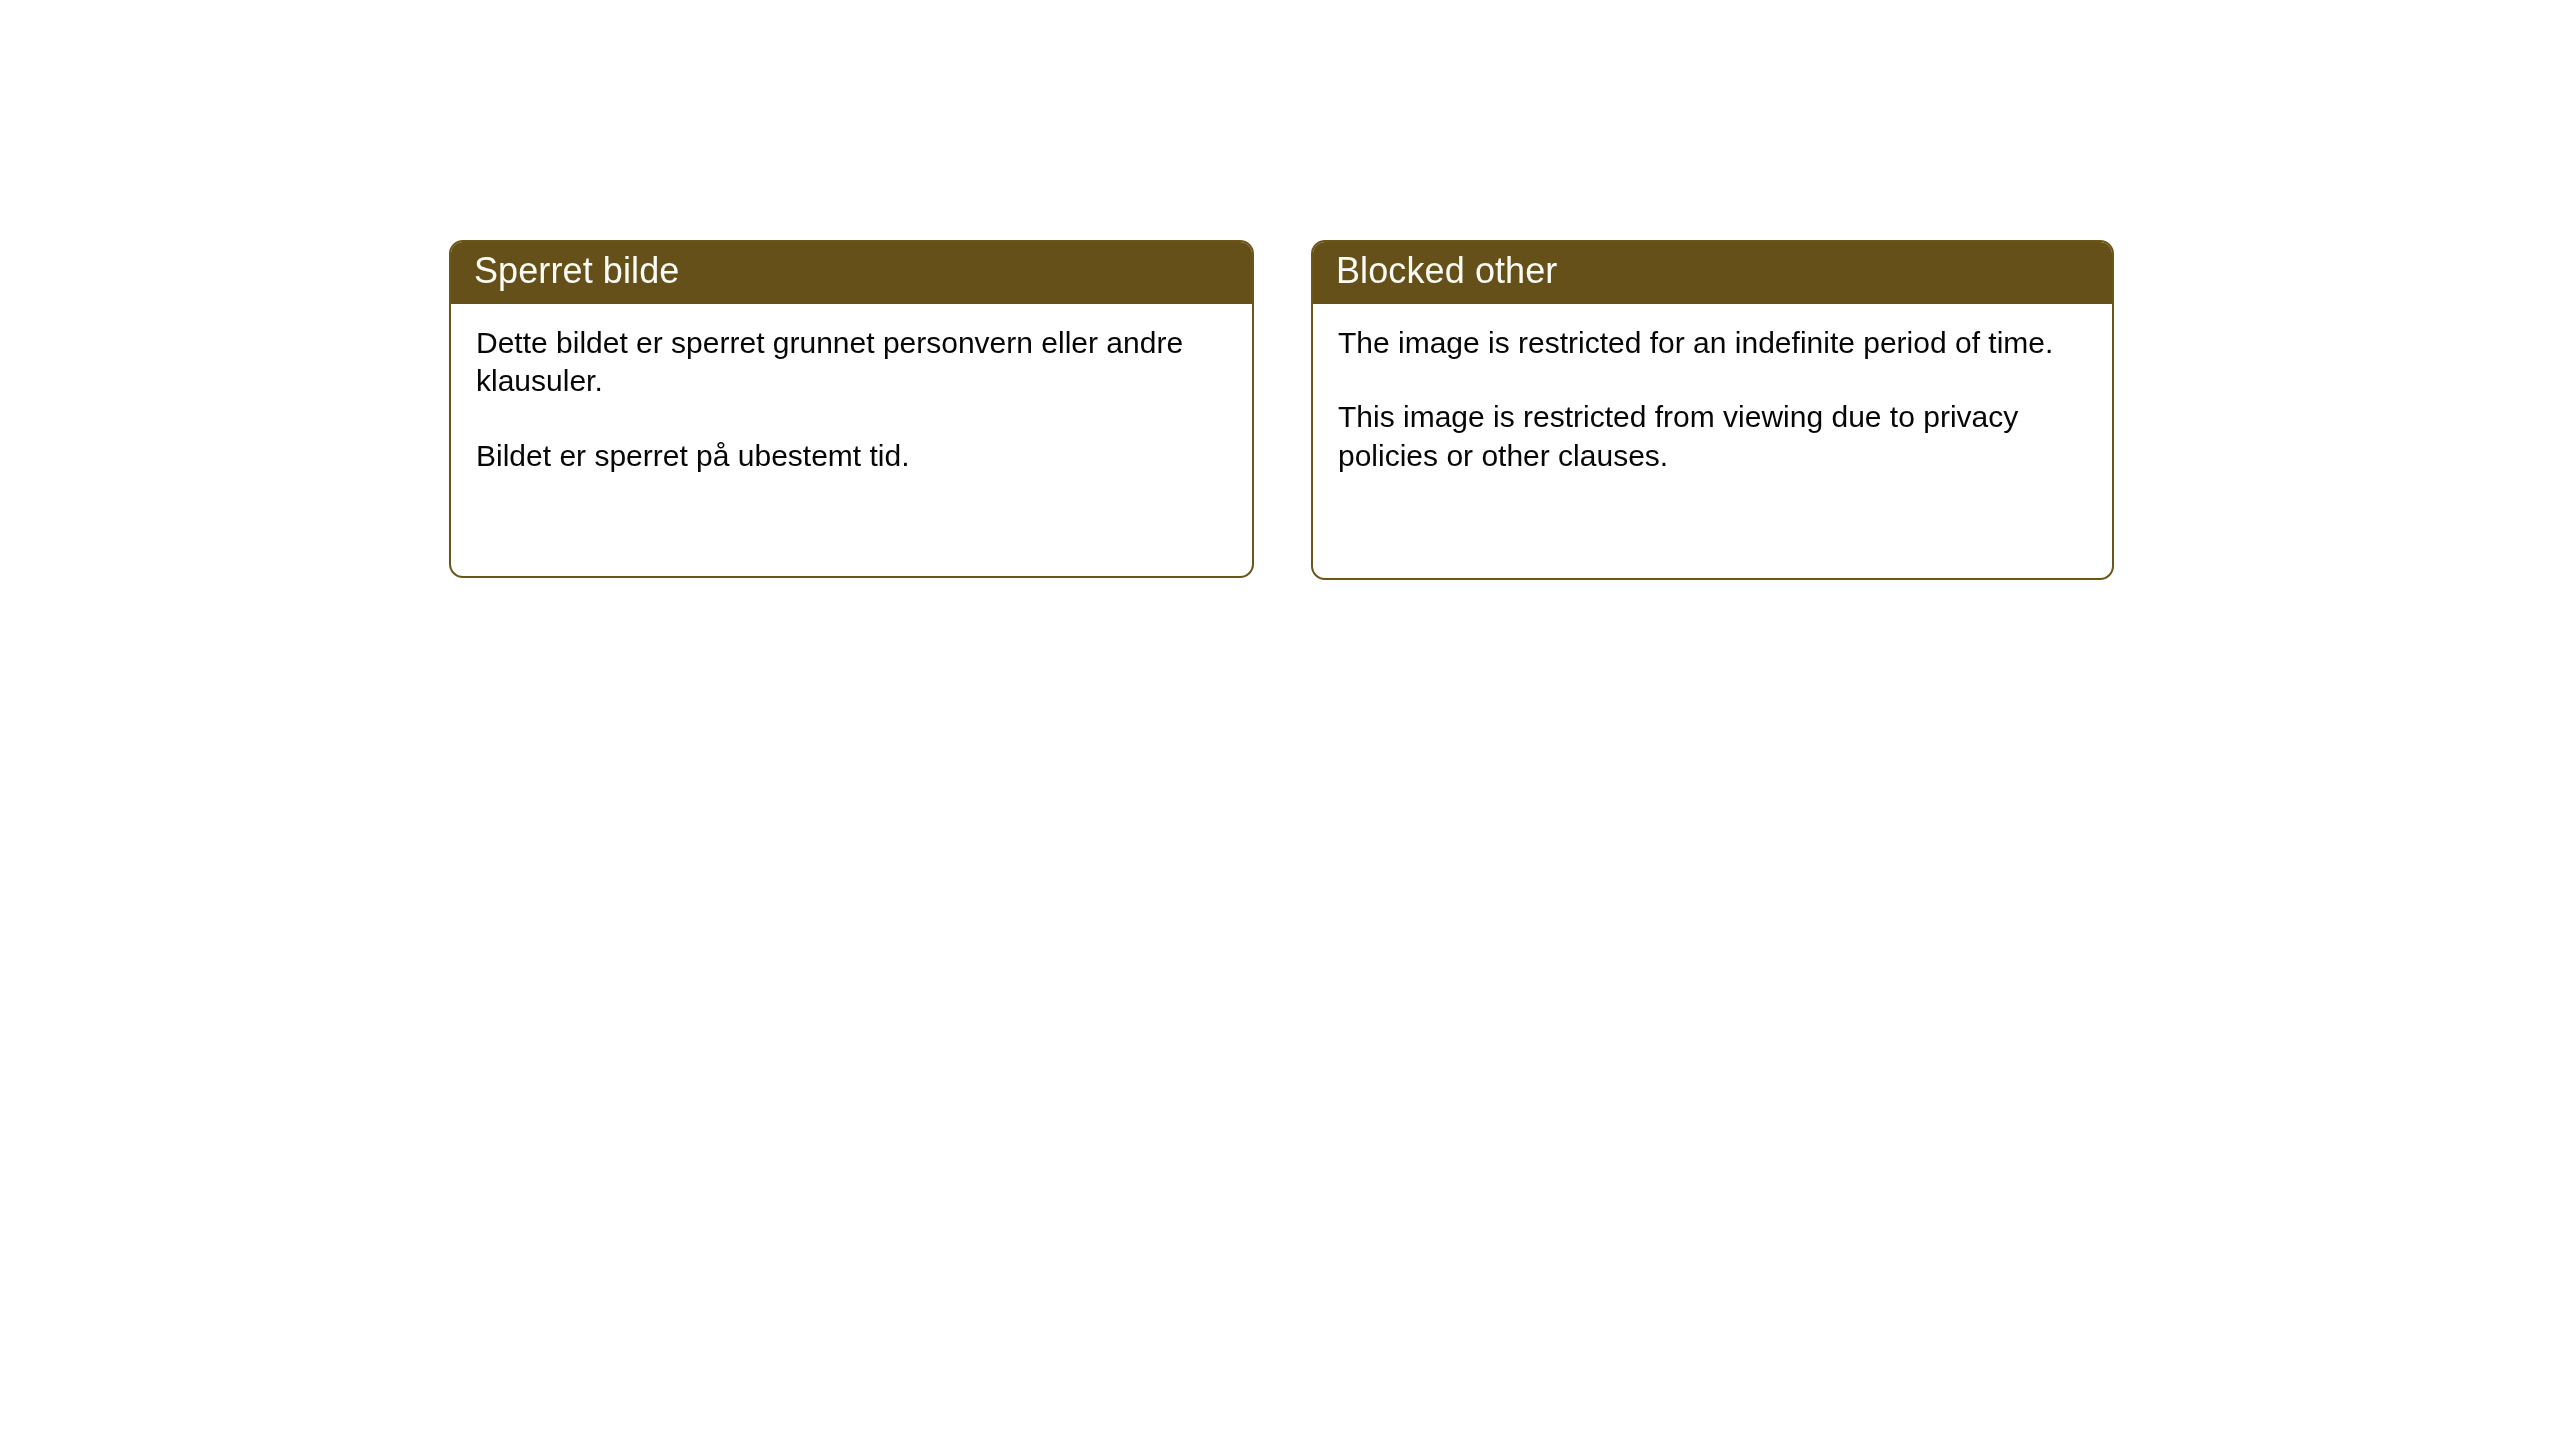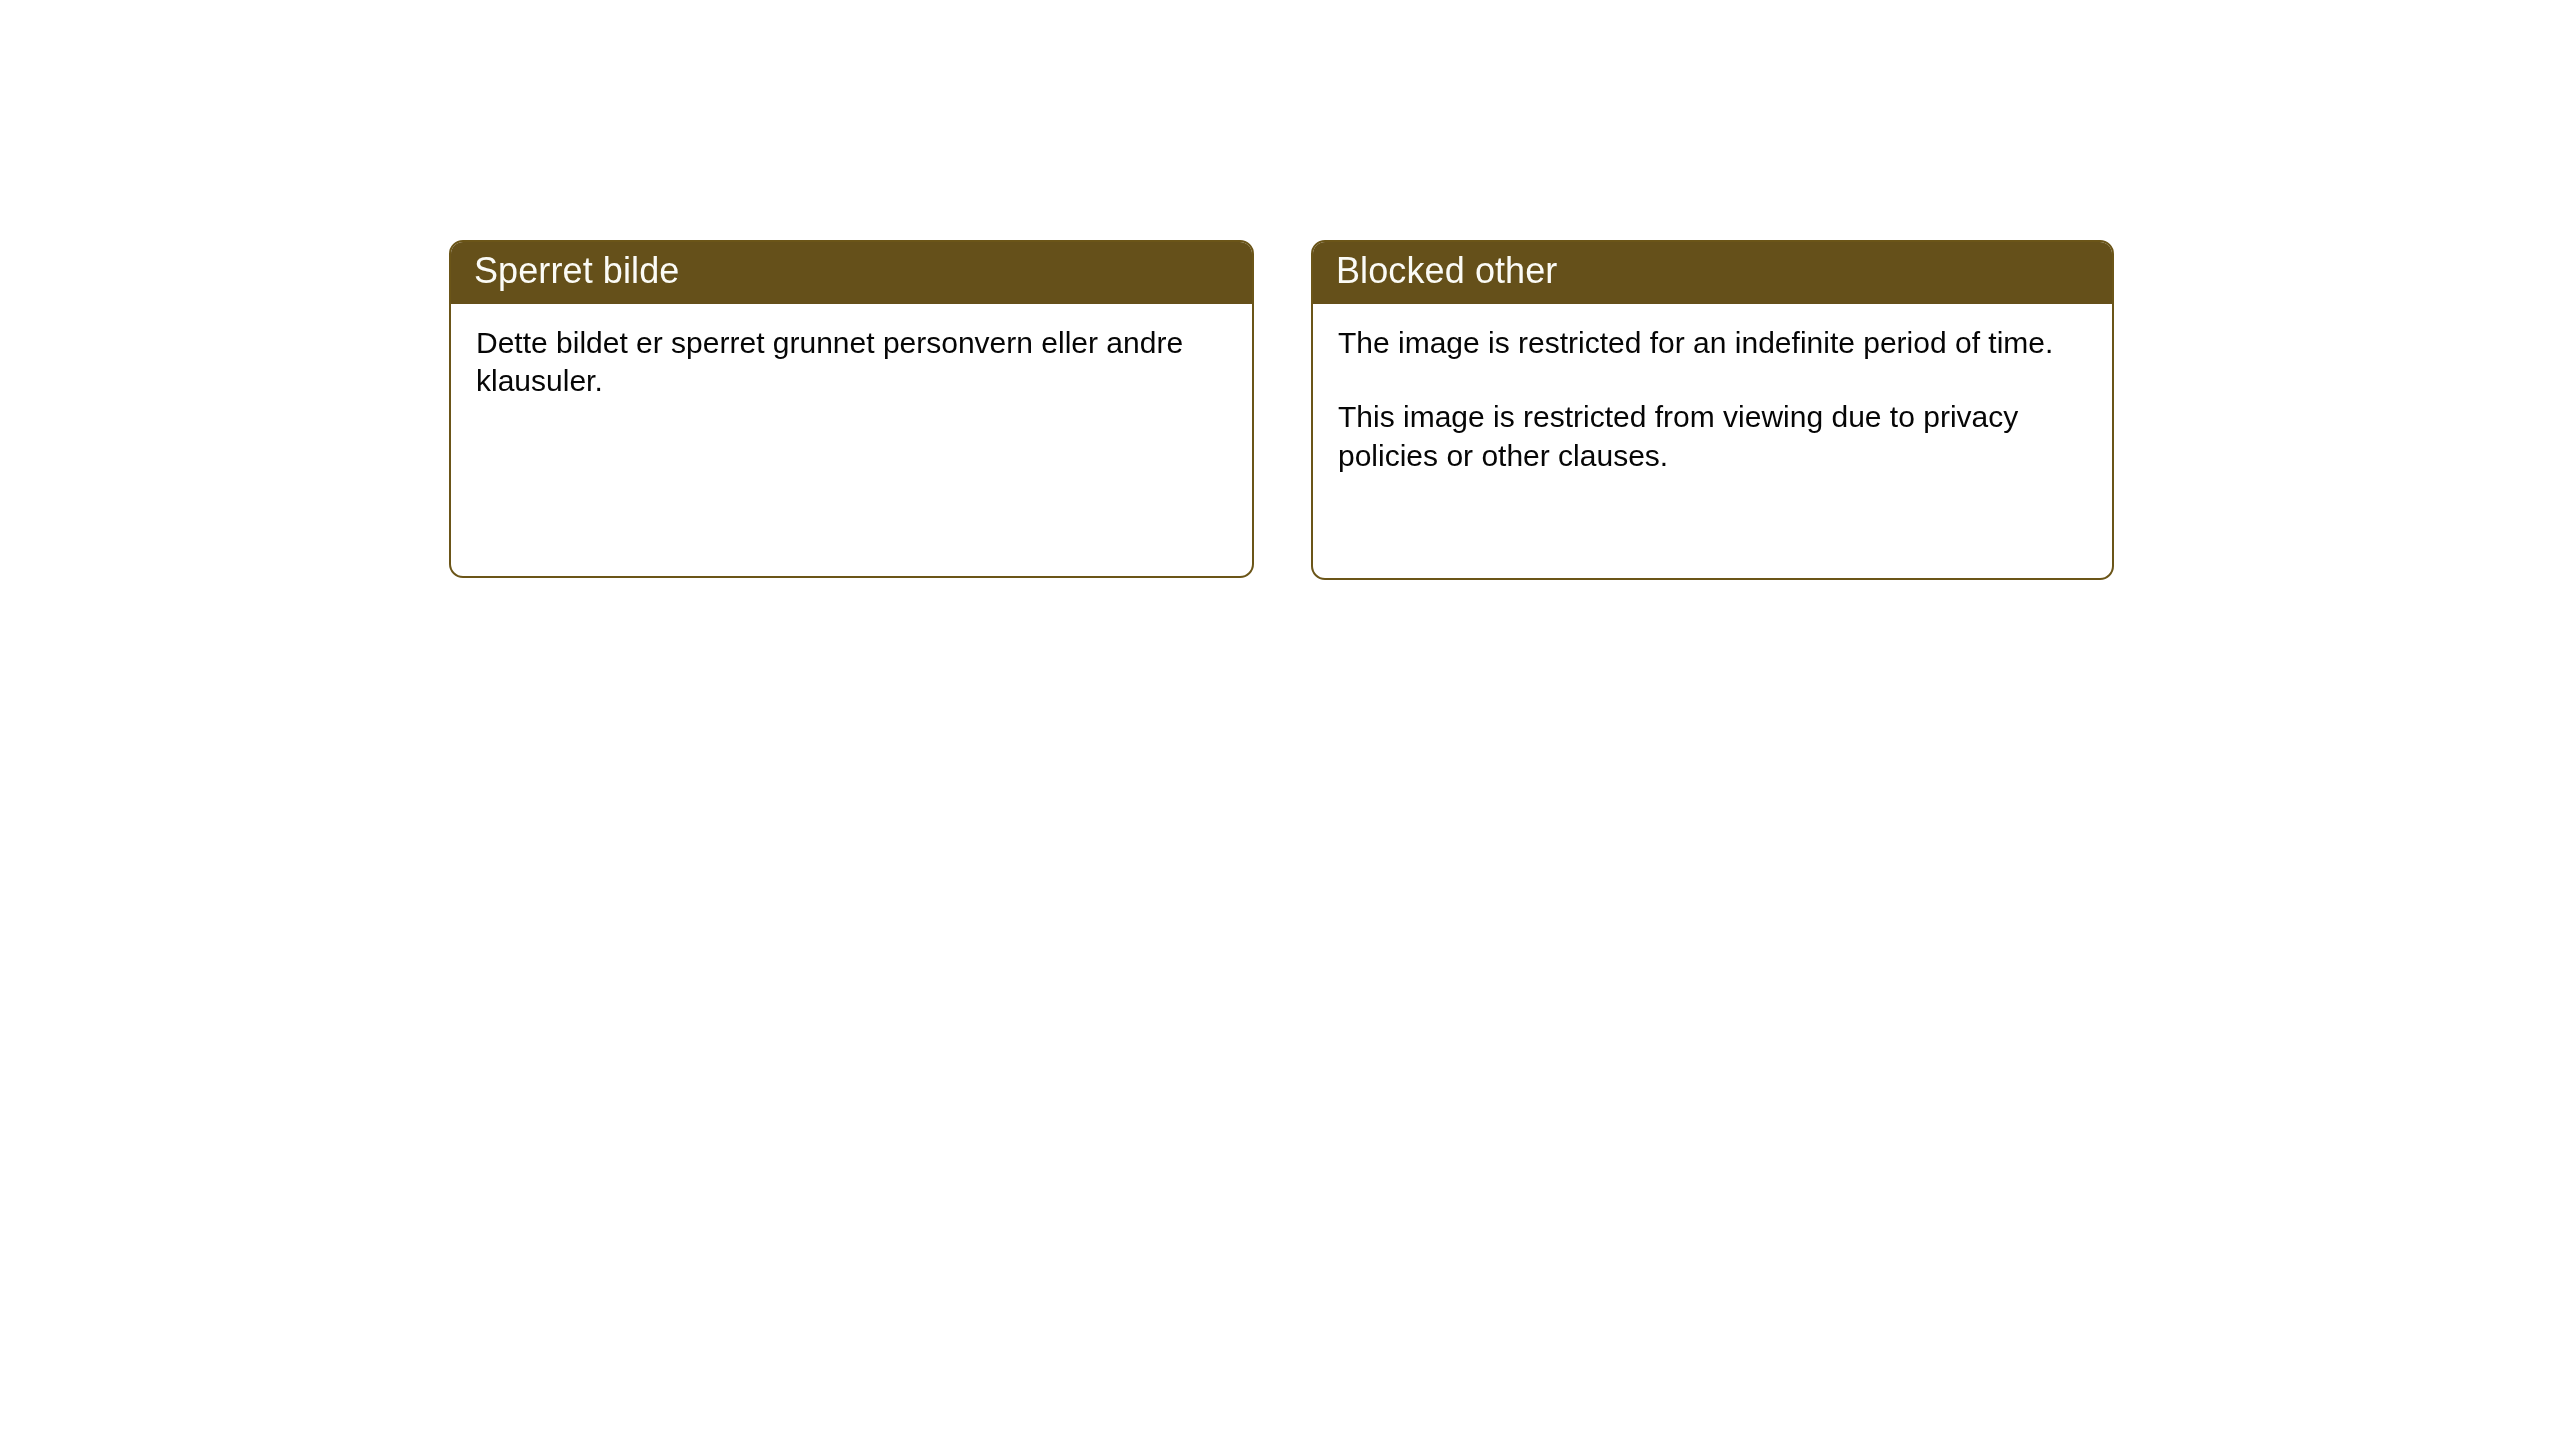--- a/index.html
+++ b/index.html
@@ -88,20 +88,21 @@
 <body>
 
 <div id="stage">
 
   <section class="notice-card card-no">
     <div class="card-header">
       <span class="card-header-title">Sperret bilde</span>
     </div>
     <div class="card-body">
       <p class="card-paragraph">Dette bildet er sperret grunnet personvern eller andre klausuler.</p>
+      <p class="card-paragraph">Bildet er sperret på ubestemt tid.</p>
     </div>
   </section>
 
   <section class="notice-card card-en">
     <div class="card-header">
       <span class="card-header-title">Blocked other</span>
     </div>
     <div class="card-body">
       <p class="card-paragraph">The image is restricted for an indefinite period of time.</p>
       <p class="card-paragraph">This image is restricted from viewing due to privacy policies or other clauses.</p>

